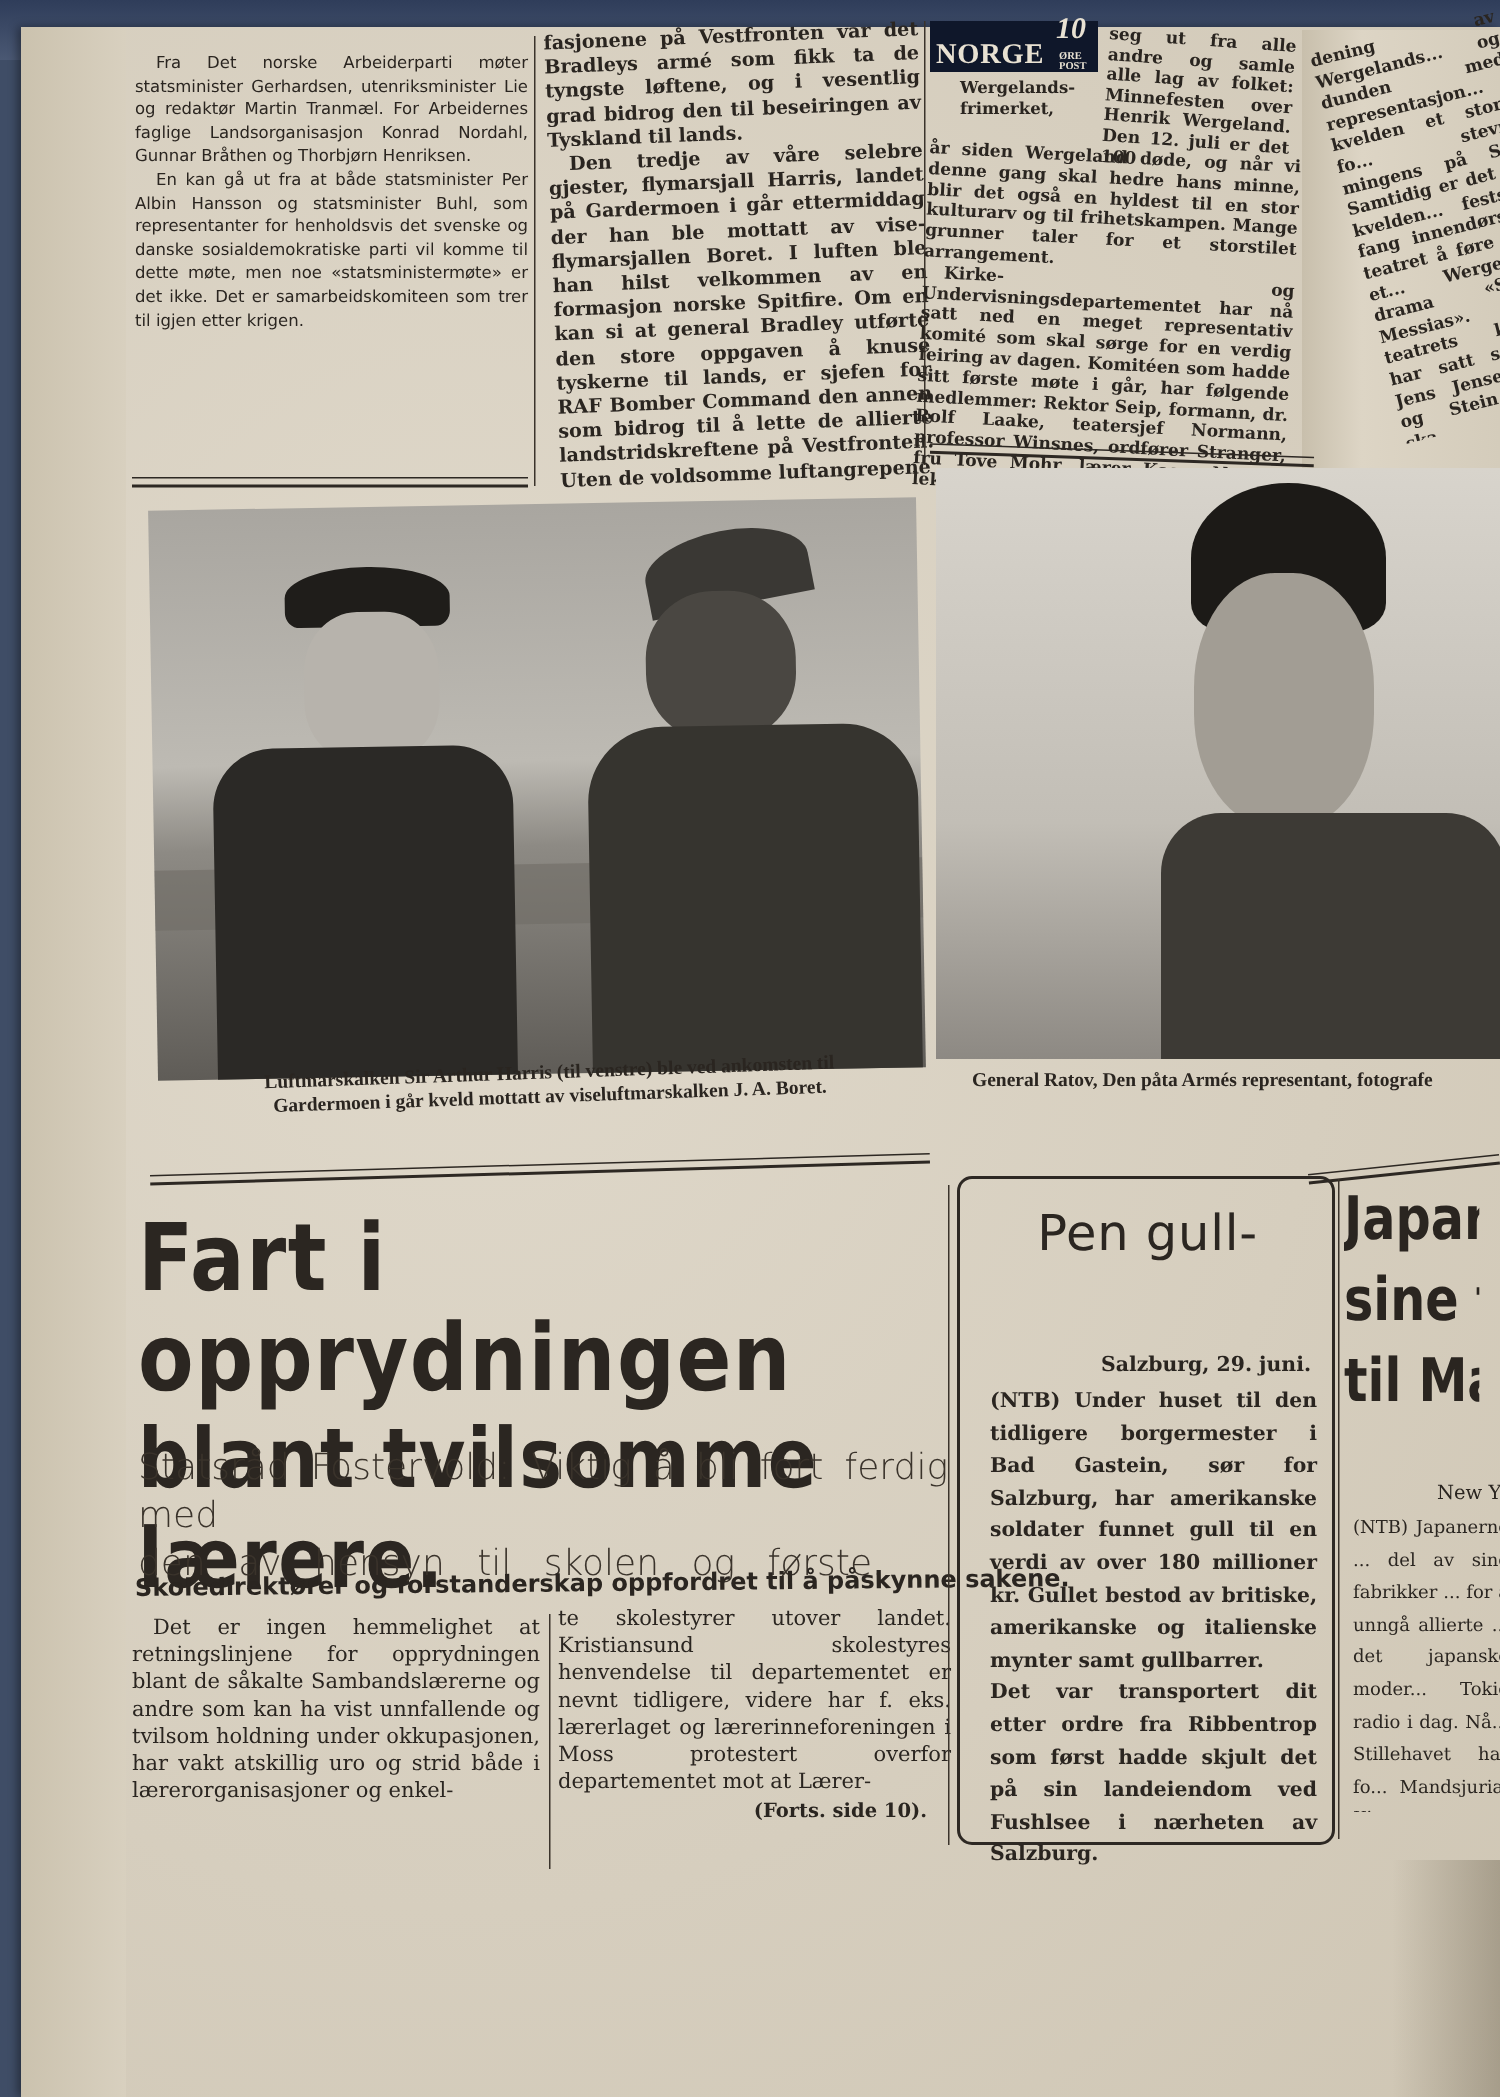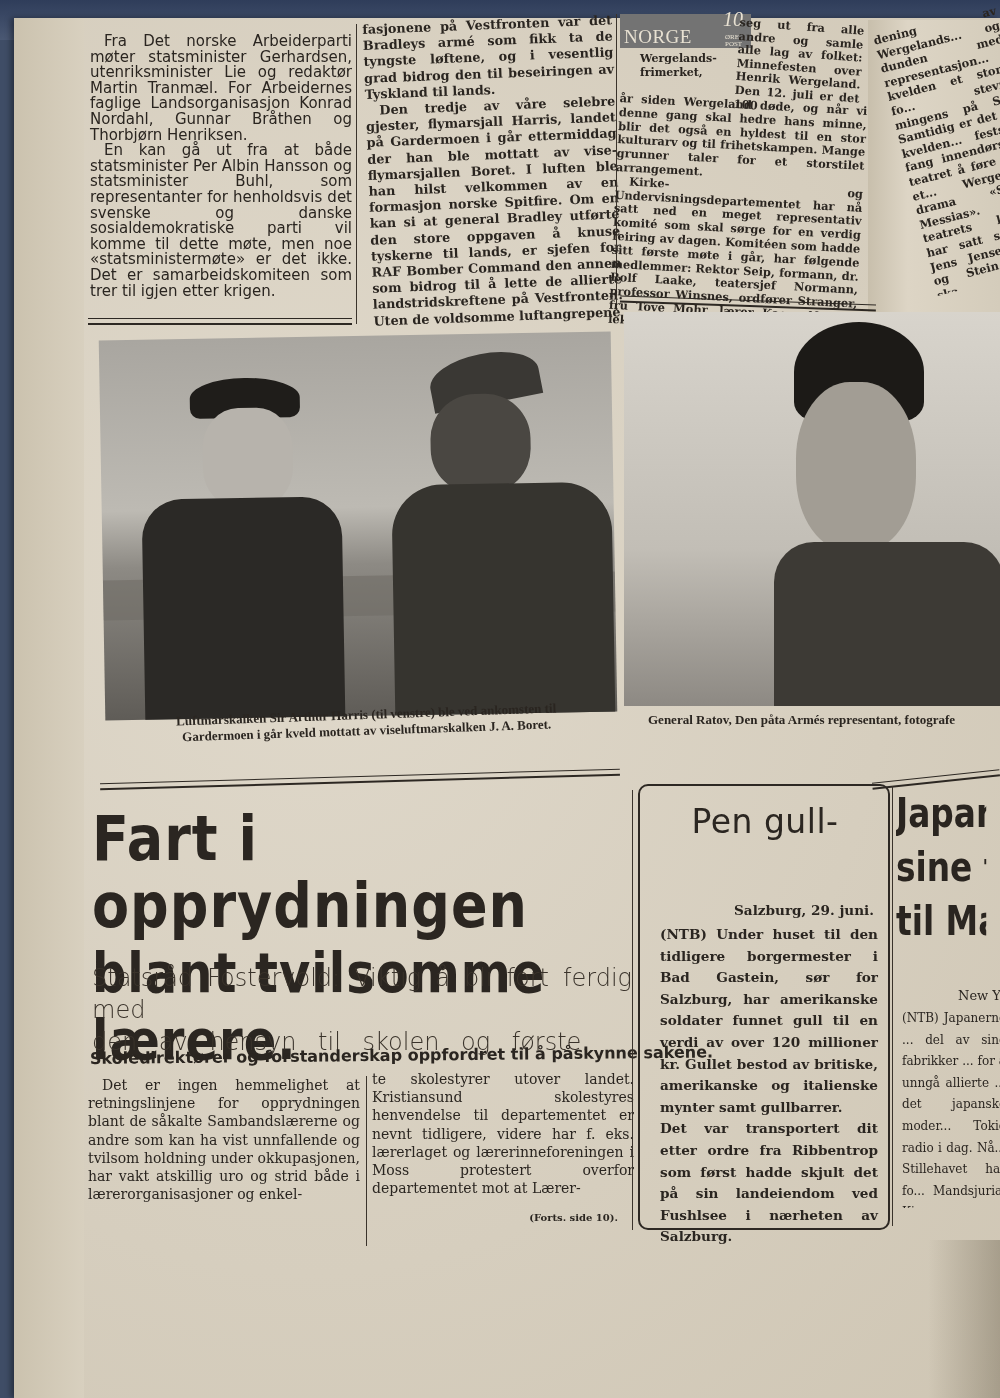--- a/index.html
+++ b/index.html
@@ -10,30 +10,30 @@
   .spine{position:absolute;left:14px;top:18px;width:70px;height:1380px;background:linear-gradient(90deg,#cbc2ae,#d8d0bf);}
   .col{position:absolute;font-size:13.2px;line-height:15.2px;text-align:justify;hyphens:auto;}
   .col p{margin:0;text-indent:14px;}
   .sans{font-family:"DejaVu Sans",sans-serif;}
   .rule-v{position:absolute;width:1px;background:#3a332b;}
   .rule-h{position:absolute;height:4px;border-top:1px solid #2d2823;border-bottom:2px solid #2d2823;}
   .photo{position:absolute;overflow:hidden;}
   .caption{position:absolute;font-family:"Liberation Serif",serif;font-weight:bold;font-size:13px;line-height:16px;}
   .headline{position:absolute;font-family:"DejaVu Sans",sans-serif;font-weight:bold;color:#2b2621;letter-spacing:1px;}
   .box{position:absolute;border:2px solid #2d2823;border-radius:10px;}
-  .stamp{position:absolute;left:620px;top:14px;width:131px;height:34px;background:#737373;color:#e8e1d2;font-family:"Liberation Serif",serif;font-weight:normal;}
+  .stamp{position:absolute;left:620px;top:14px;width:112px;height:34px;background:#0f172a;color:#e8e1d2;font-family:"Liberation Serif",serif;font-weight:bold;}
 </style>
 </head>
 <body>
 
 <div class="bg-cloth"></div>
 <div class="paper"></div>
 <div class="spine"></div>
 
-<div class="col sans" style="left:90px;top:34px;width:262px;font-size:15px;line-height:15.6px;">
+<div class="col sans" style="left:90px;top:34px;width:262px;font-size:11px;line-height:15.6px;">
   <p>Fra Det norske Arbeiderparti møter statsminister Gerhardsen, utenriksminister Lie og redaktør Martin Tranmæl. For Arbeidernes faglige Landsorganisasjon Konrad Nordahl, Gunnar Bråthen og Thorbjørn Henriksen.</p>
   <p>En kan gå ut fra at både statsminister Per Albin Hansson og statsminister Buhl, som representanter for henholdsvis det svenske og danske sosialdemokratiske parti vil komme til dette møte, men noe «statsministermøte» er det ikke. Det er samarbeidskomiteen som trer til igjen etter krigen.</p>
 </div>
 
 <div class="rule-v" style="left:356px;top:24px;height:300px;"></div>
 
 <div class="col" style="left:362px;top:22px;width:250px;font-weight:bold;font-size:12.8px;line-height:16.2px;transform:rotate(-2.2deg);transform-origin:left top;">
   <p style="text-indent:0">fasjonene på Vestfronten var det Bradleys armé som fikk ta de tyngste løftene, og i vesentlig grad bidrog den til beseiringen av Tyskland til lands.</p>
   <p>Den tredje av våre selebre gjester, flymarsjall Harris, landet på Gardermoen i går ettermiddag der han ble mottatt av vise-flymarsjallen Boret. I luften ble han hilst velkommen av en formasjon norske Spitfire. Om en kan si at general Bradley utførte den store oppgaven å knuse tyskerne til lands, er sjefen for RAF Bomber Command den annen som bidrog til å lette de allierte landstridskreftene på Vestfronten. Uten de voldsomme luftangrepene</p>
 </div>
@@ -104,31 +104,31 @@
   <div style="word-spacing:14px;">den av hensyn til skolen og første.</div>
 </div>
 <div class="sans" style="position:absolute;left:90px;top:1046px;width:560px;font-size:16px;font-weight:bold;transform:rotate(-0.6deg);white-space:nowrap;">Skoledirektører og forstanderskap oppfordret til å påskynne sakene.</div>
 
 <div class="col" style="left:88px;top:1076px;width:272px;font-size:14px;line-height:18.2px;">
   <p>Det er ingen hemmelighet at retningslinjene for opprydningen blant de såkalte Sambandslærerne og andre som kan ha vist unnfallende og tvilsom holdning under okkupasjonen, har vakt atskillig uro og strid både i lærerorganisasjoner og enkel-</p>
 </div>
 <div class="rule-v" style="left:366px;top:1076px;height:170px;"></div>
 <div class="col" style="left:372px;top:1070px;width:262px;font-size:14px;line-height:18.2px;">
   <p style="text-indent:0">te skolestyrer utover landet. Kristiansund skolestyres henvendelse til departementet er nevnt tidligere, videre har f. eks. lærerlaget og lærerinneforeningen i Moss protestert overfor departementet mot at Lærer-</p>
-  <div style="text-align:right;font-weight:bold;font-size:10px;margin-top:12px;padding-right:16px;">(Forts. side 10).</div>
+  <div style="text-align:right;font-weight:bold;font-size:13px;margin-top:2px;padding-right:16px;">(Forts. side 10).</div>
 </div>
 
 <div class="box" style="left:638px;top:784px;width:248px;height:442px;"></div>
 <div class="rule-v" style="left:632px;top:790px;height:440px;"></div>
 <div class="headline" style="left:652px;top:802px;width:226px;text-align:center;font-size:33px;line-height:40px;font-weight:normal;letter-spacing:0.5px;">
   <div>Pen gull-</div>
 </div>
 <div style="position:absolute;left:660px;top:902px;width:214px;text-align:right;font-weight:bold;font-size:13.6px;">Salzburg, 29. juni.</div>
 <div class="col" style="left:660px;top:924px;width:218px;font-weight:bold;font-size:13.6px;line-height:21.6px;">
-  <p style="text-indent:0">(NTB) Under huset til den tidligere borgermester i Bad Gastein, sør for Salzburg, har amerikanske soldater funnet gull til en verdi av over 120 millioner kr. Gullet bestod av britiske, amerikanske og italienske mynter samt gullbarrer.</p>
+  <p style="text-indent:0">(NTB) Under huset til den tidligere borgermester i Bad Gastein, sør for Salzburg, har amerikanske soldater funnet gull til en verdi av over 180 millioner kr. Gullet bestod av britiske, amerikanske og italienske mynter samt gullbarrer.</p>
   <p style="text-indent:0">Det var transportert dit etter ordre fra Ribbentrop som først hadde skjult det på sin landeiendom ved Fushlsee i nærheten av Salzburg.</p>
 </div>
 
 <div class="rule-v" style="left:892px;top:786px;height:440px;"></div>
 <div style="position:absolute;left:896px;top:786px;width:110px;overflow:hidden;font-family:'DejaVu Sans',sans-serif;font-weight:bold;font-size:40px;line-height:54px;transform:scaleX(0.82);transform-origin:left top;white-space:nowrap;">
   <div>Japan f</div>
   <div>sine fab</div>
   <div>til Man</div>
 </div>
 <div style="position:absolute;left:958px;top:988px;font-size:13px;white-space:nowrap;">New Y</div>

